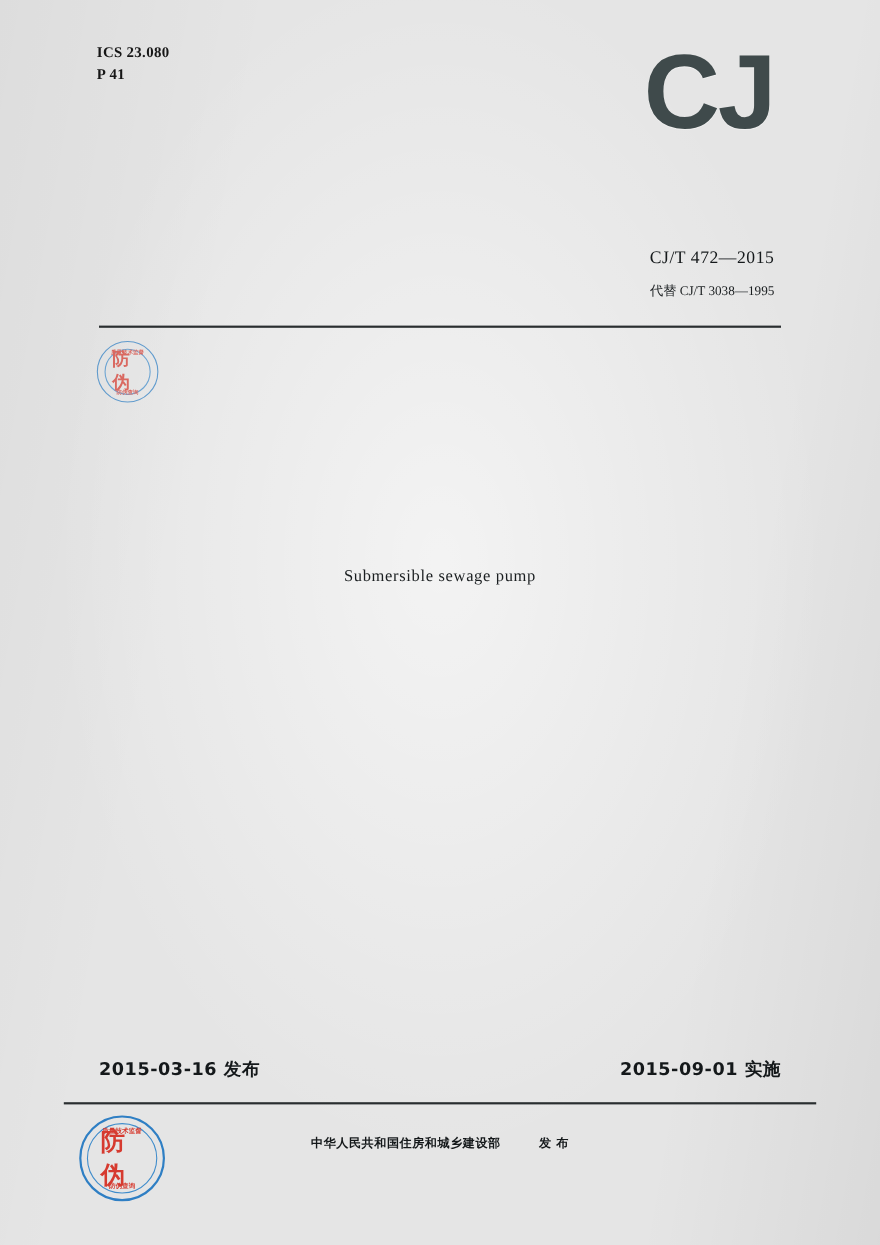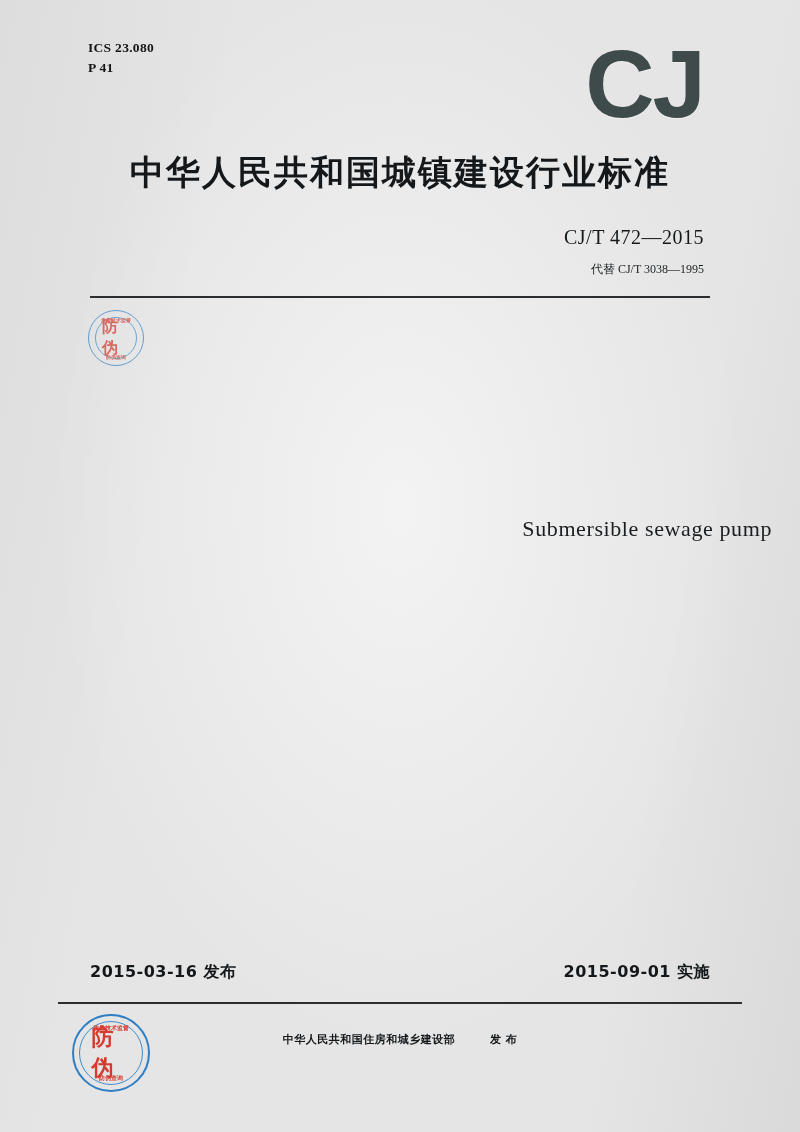--- a/index.html
+++ b/index.html
@@ -79,21 +79,21 @@
   
   .std-num {
     position: absolute;
     right: 68px;
     top: 214px;
     text-align: right;
     line-height: 1.35;
   }
   .std-num .num {
     font-family: "Liberation Serif", serif;
-    font-size: 20px;
+    font-size: 16px;
     letter-spacing: 0.5px;
     color: #15191b;
   }
   .std-num .replaces {
     font-family: "Liberation Serif", serif;
     font-size: 12px;
     margin-top: 10px;
     color: #1b1f21;
   }
 
@@ -129,23 +129,23 @@
     font-size: 31px;
     letter-spacing: 16px;
     text-indent: 16px;
     color: #14181a;
   }
   .subject-en {
     position: absolute;
     left: 0;
     right: 0;
     top: 506px;
-    text-align: right;
-    font-family: "Liberation Serif", serif;
-    font-size: 22px;
+    text-align: center;
+    font-family: "Liberation Serif", serif;
+    font-size: 15px;
     letter-spacing: 0.6px;
     color: #1a1e20;
   }
 
   
   .dates {
     position: absolute;
     left: 62px;
     right: 62px;
     top: 952px;
@@ -226,21 +226,20 @@
 <div class="page">
   <div class="sheet">
 
     <div class="ics-block">
       <div>ICS 23.080</div>
       <div>P 41</div>
     </div>
 
     <div class="cj-logo">CJ</div>
 
-    <div class="main-title">中华人民共和国城镇建设行业标准</div>
 
     <div class="std-num">
       <div class="num">CJ/T 472—2015</div>
       <div class="replaces">代替 CJ/T 3038—1995</div>
     </div>
 
     <div class="rule"></div>
 
     <div class="seal-top">
       <div class="seal-ring" style="border-width:1.5px;"></div>

